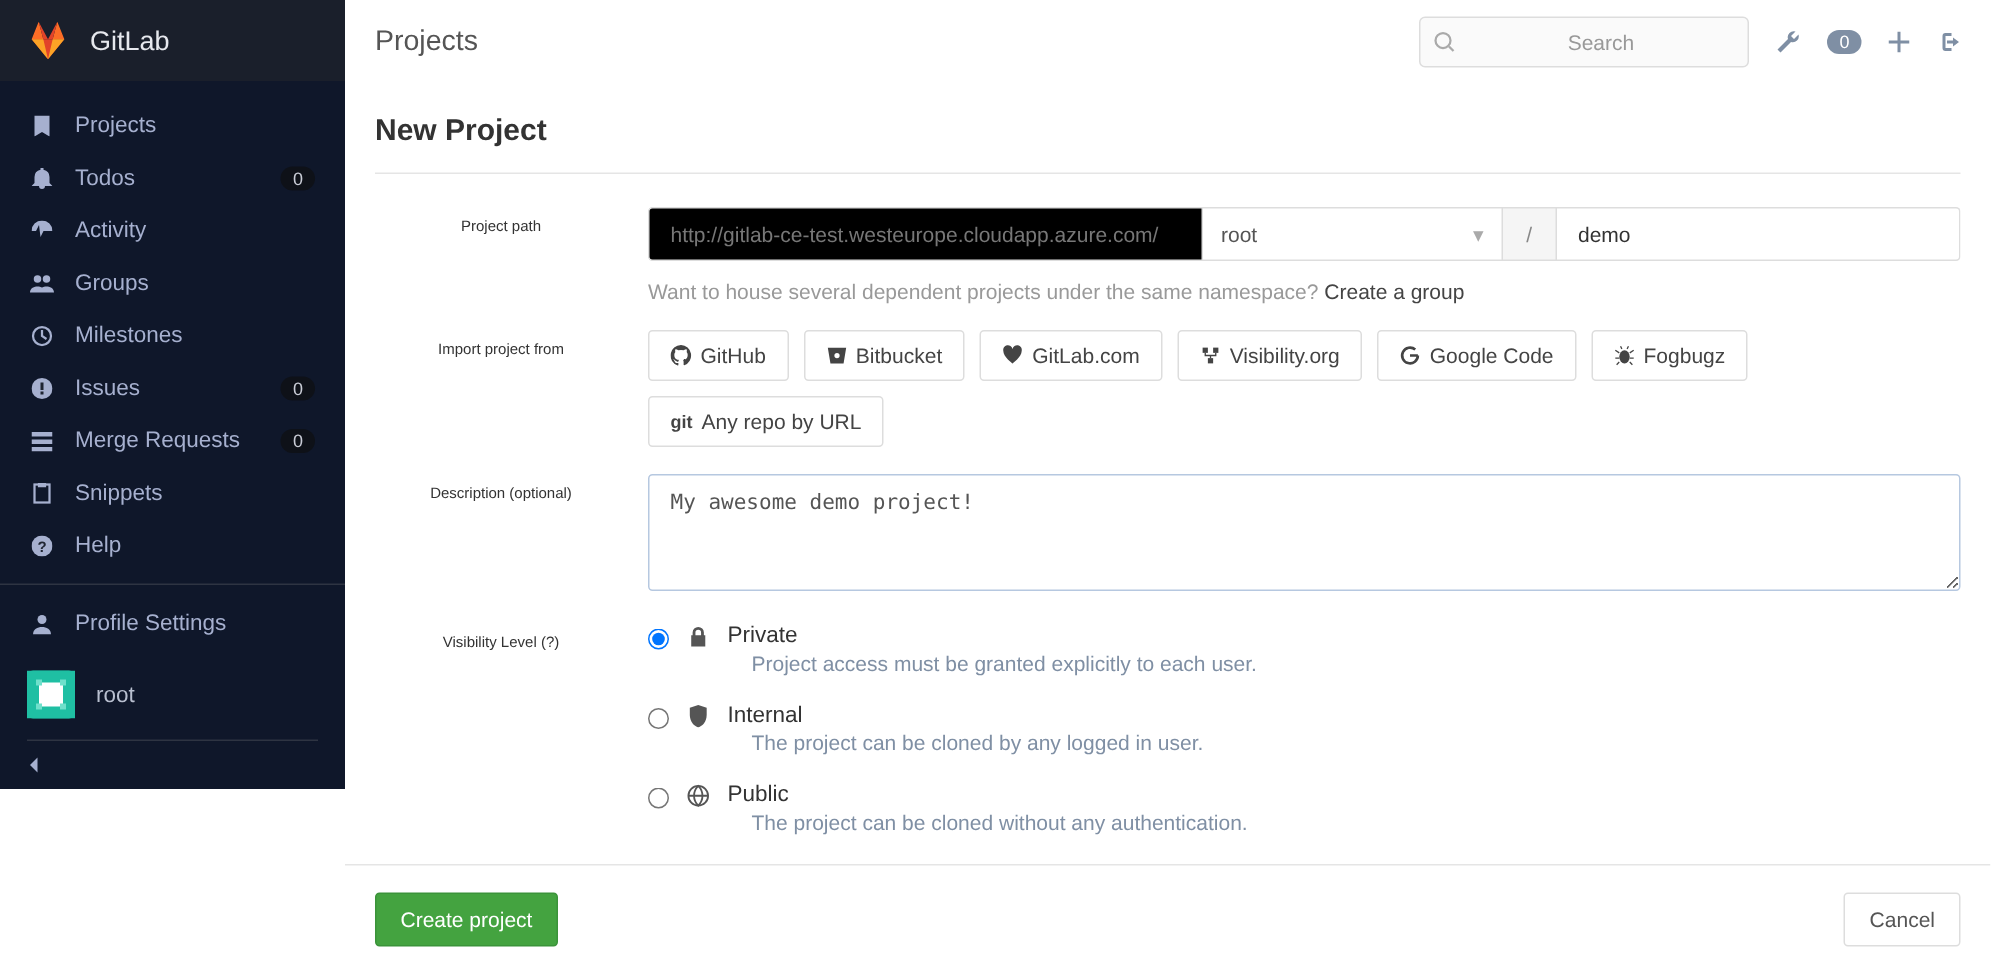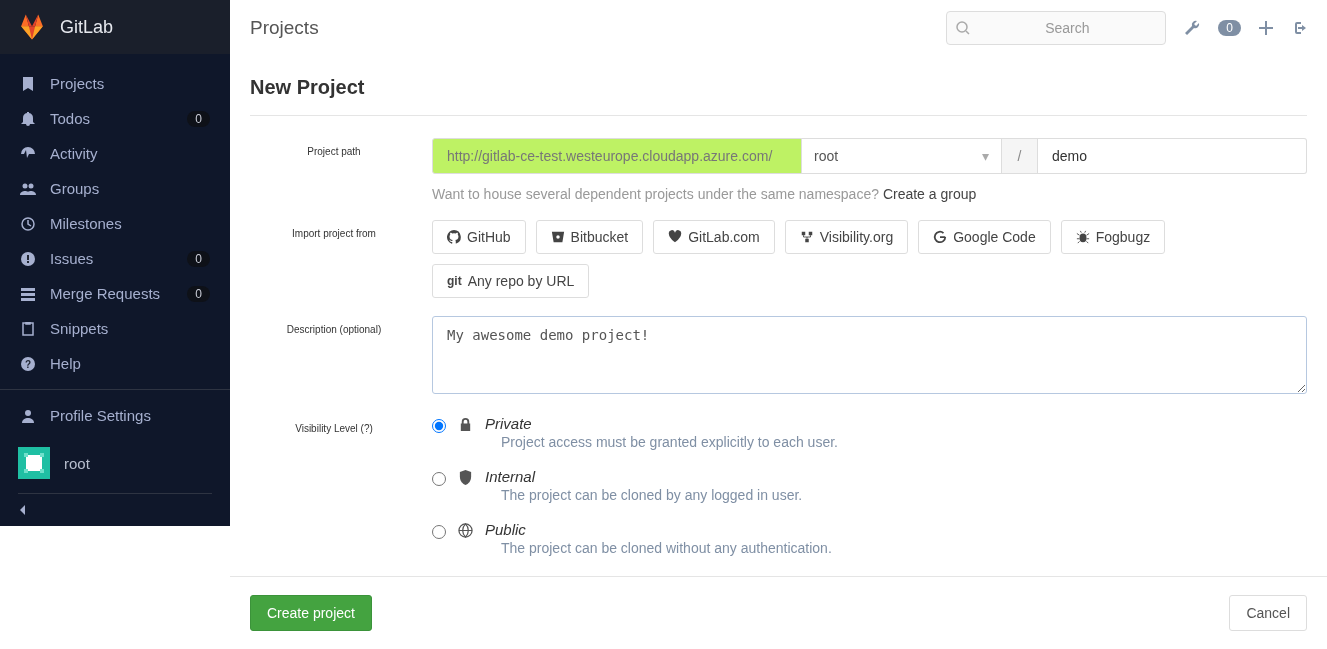--- a/index.html
+++ b/index.html
@@ -197,21 +197,21 @@
       min-width: 0;
     }
     .input-group {
       display: flex;
       width: 100%;
     }
     .path-box {
       flex: 0 0 370px;
       height: 36px;
       border: 1px solid #ddd;
-      background: #bef264;
+      background: #000000;
       color: #777;
       padding: 0 14px;
       display: flex;
       align-items: center;
       border-radius: 3px 0 0 3px;
       font-size: 14px;
       overflow: hidden;
       white-space: nowrap;
     }
     .ns-select {
@@ -287,21 +287,21 @@
       display: flex;
       align-items: flex-start;
       gap: 12px;
       margin-bottom: 18px;
     }
     .vis-radio {
       margin-top: 4px;
       width: 14px; height: 14px;
     }
     .vis-icon { color: #555; margin-top: 2px; }
-    .vis-text .vis-title { font-weight: 400; color: #333; font-size: 15px; font-style: italic; }
+    .vis-text .vis-title { font-weight: 400; color: #333; font-size: 15px; }
     .vis-text .vis-desc { color: #7f8fa4; font-size: 14px; margin-top: 2px; margin-left: 16px; }
     .footer-bar {
       border-top: 1px solid #e5e5e5;
       padding: 18px 20px;
       display: flex;
       align-items: center;
     }
     .btn-primary {
       background: #44a340;
       border: 1px solid #3b933a;

